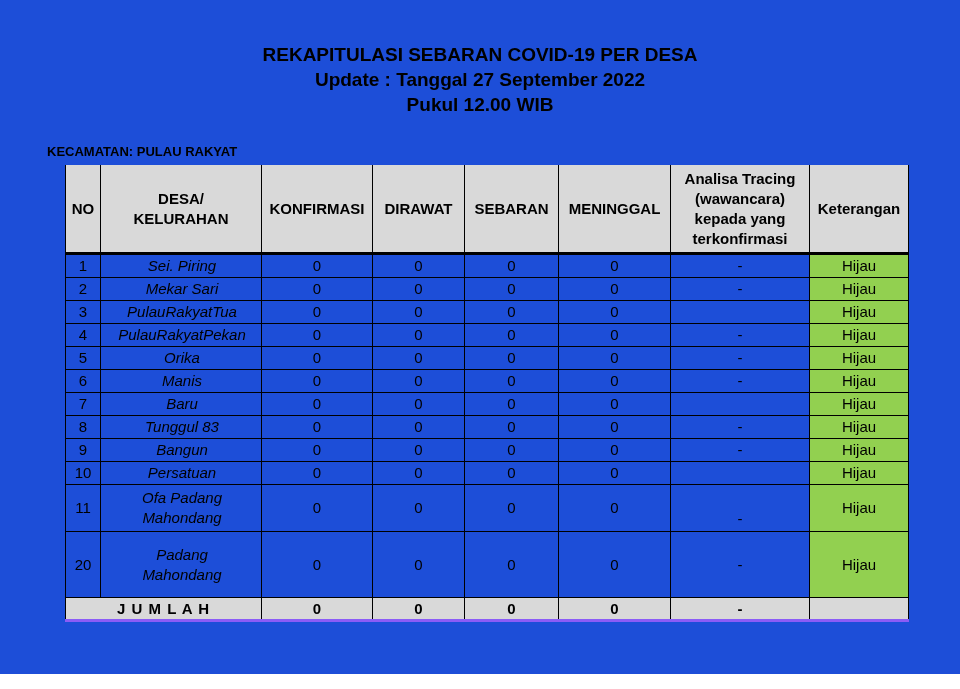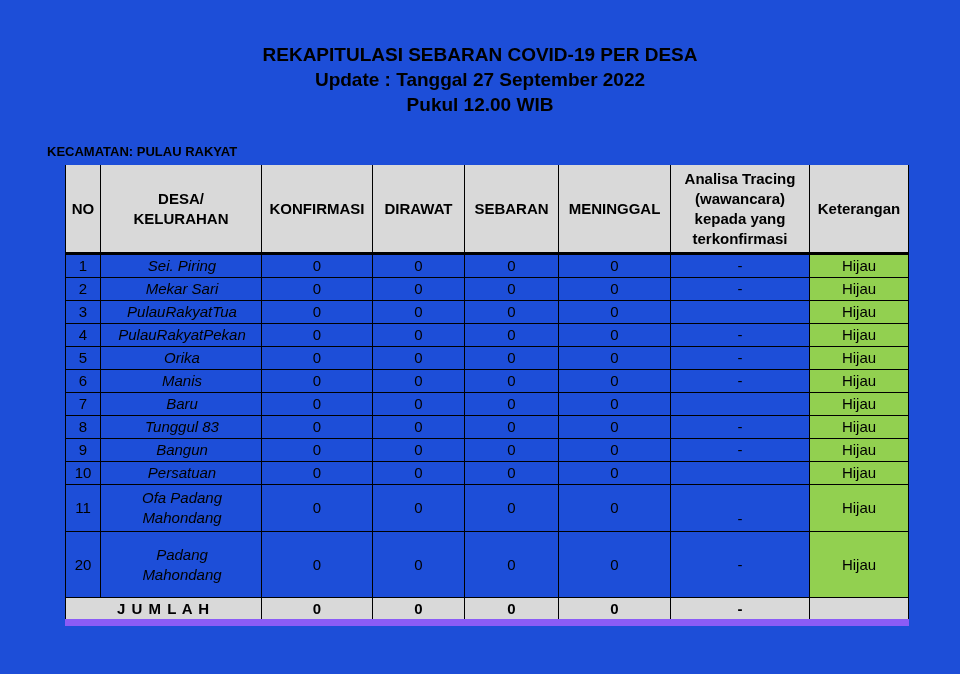--- a/index.html
+++ b/index.html
@@ -66,21 +66,21 @@
   .covid-table td.ket {
     background: var(--status-green, #92d050);
     margin-top: 28px;
   }
   tr.row-tall td { height: 44px; }
   tr.row-xtall td { height: 65px; }
   td.va-bottom { vertical-align: bottom; padding-bottom: 2px; }
   tr.total-row td {
     background: var(--header-gray, #d9d9d9);
     font-weight: bold;
-    border-bottom: 7px solid #8b5cf6;
+    border-bottom: 3px solid #8b5cf6;
     height: 21px;
   }
   tr.total-row td.total-label {
     letter-spacing: 1px;
     text-align: center;
   }
 </style>
 </head>
 <body>
 

